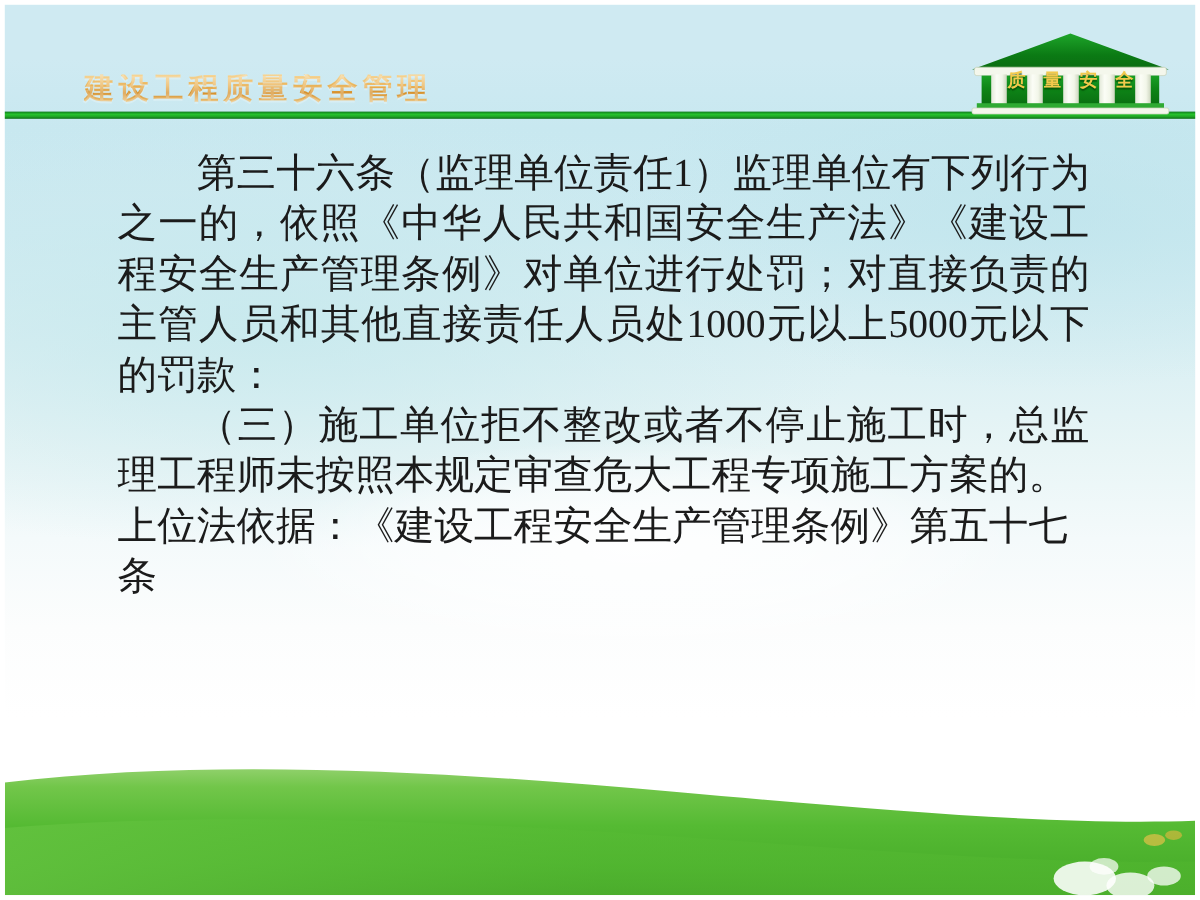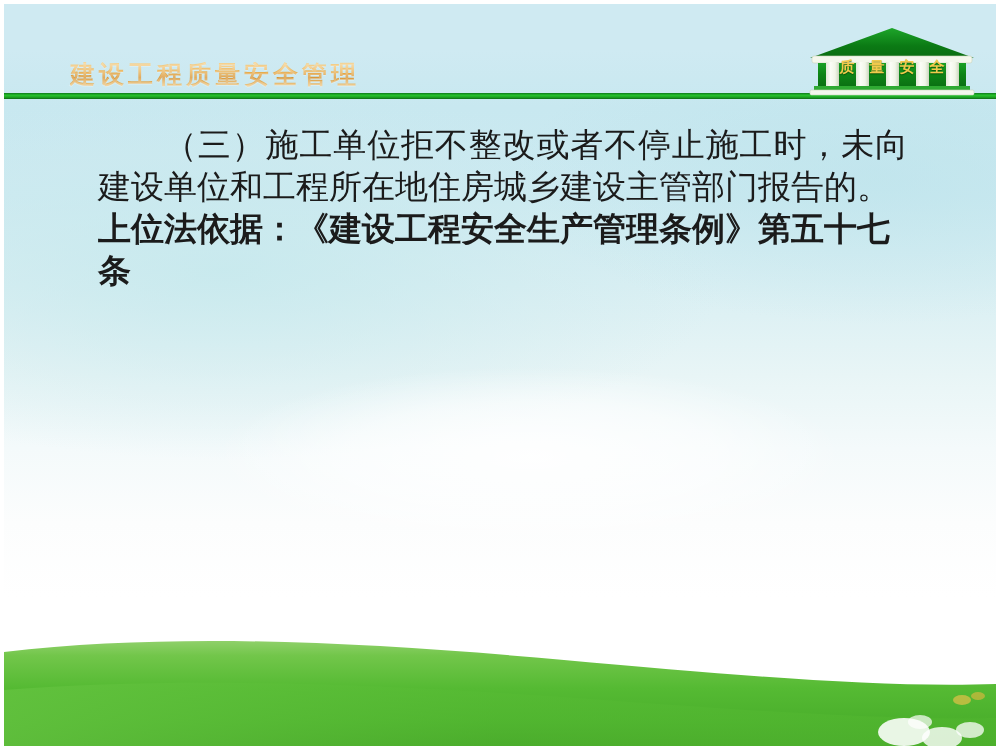--- a/index.html
+++ b/index.html
@@ -136,21 +136,21 @@
     text-align: justify;
     text-justify: inter-character;
   }
   .para {
     margin: 0;
     text-align: justify;
     text-justify: inter-character;
   }
   .para.indent { text-indent: 2em; }
   .para.bold {
-    font-weight: bold;
+    font-weight: normal;
     letter-spacing: 0px;
   }
   .para.last-left { text-align: left; }
 </style>
 </head>
 <body>
 
 <div class="slide">
 
   <div class="bg-sky"></div>
@@ -227,17 +227,18 @@
     </svg>
     <div class="logo-chars">
       <span>质</span>
       <span>量</span>
       <span>安</span>
       <span>全</span>
     </div>
   </div>
 
   <div class="body-text">
-    <p class="para indent">（三）施工单位拒不整改或者不停止施工时，未向建设单位和工程所在地住房城乡建设主管部门报告的。</p>
+    <p class="para indent">第三十六条（监理单位责任1）监理单位有下列行为之一的，依照《中华人民共和国安全生产法》《建设工程安全生产管理条例》对单位进行处罚；对直接负责的主管人员和其他直接责任人员处1000元以上5000元以下的罚款：</p>
+    <p class="para indent">（三）施工单位拒不整改或者不停止施工时，总监理工程师未按照本规定审查危大工程专项施工方案的。</p>
     <p class="para bold last-left">上位法依据：《建设工程安全生产管理条例》第五十七条</p>
   </div>
 
 </div>
 
 </body></html>

